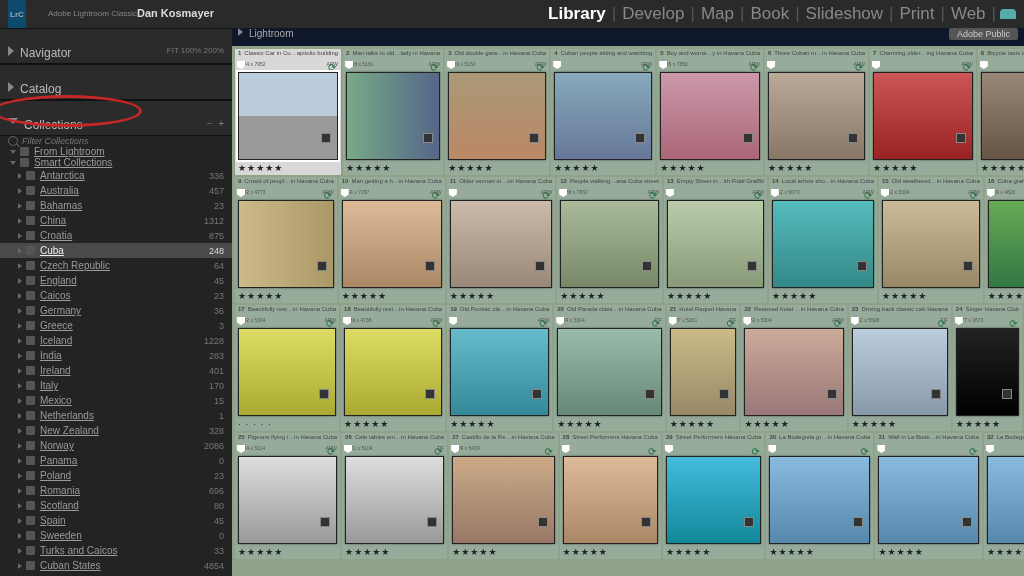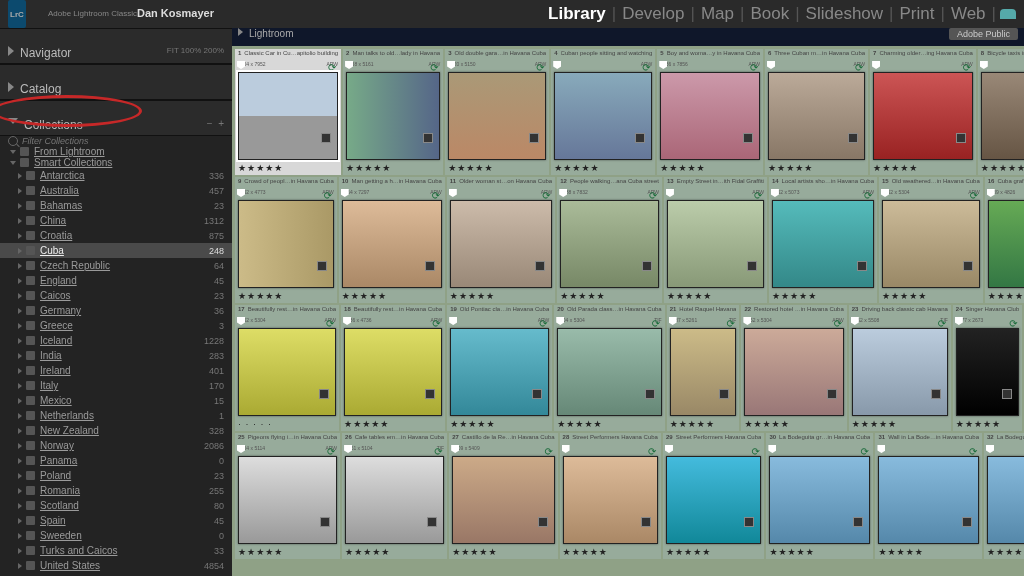--- a/index.html
+++ b/index.html
@@ -266,21 +266,21 @@
         <div class="coll-item">
           <span class="arrow"></span>
           <span class="box"></span>
           <span class="name">Poland</span>
           <span class="count">23</span>
         </div>
         <div class="coll-item">
           <span class="arrow"></span>
           <span class="box"></span>
           <span class="name">Romania</span>
-          <span class="count">255</span>
+          <span class="count">696</span>
         </div>
         <div class="coll-item">
           <span class="arrow"></span>
           <span class="box"></span>
           <span class="name">Scotland</span>
           <span class="count">80</span>
         </div>
         <div class="coll-item">
           <span class="arrow"></span>
           <span class="box"></span>
@@ -295,21 +295,21 @@
         </div>
         <div class="coll-item">
           <span class="arrow"></span>
           <span class="box"></span>
           <span class="name">Turks and Caicos</span>
           <span class="count">33</span>
         </div>
         <div class="coll-item">
           <span class="arrow"></span>
           <span class="box"></span>
-          <span class="name">United States</span>
+          <span class="name">Cuban States</span>
           <span class="count">4854</span>
         </div>
         <div class="coll-item"></div>
       </div>
 
   </div>
 
   <div class="main">
     <div class="breadcrumb">
       <span class="tri"></span>

